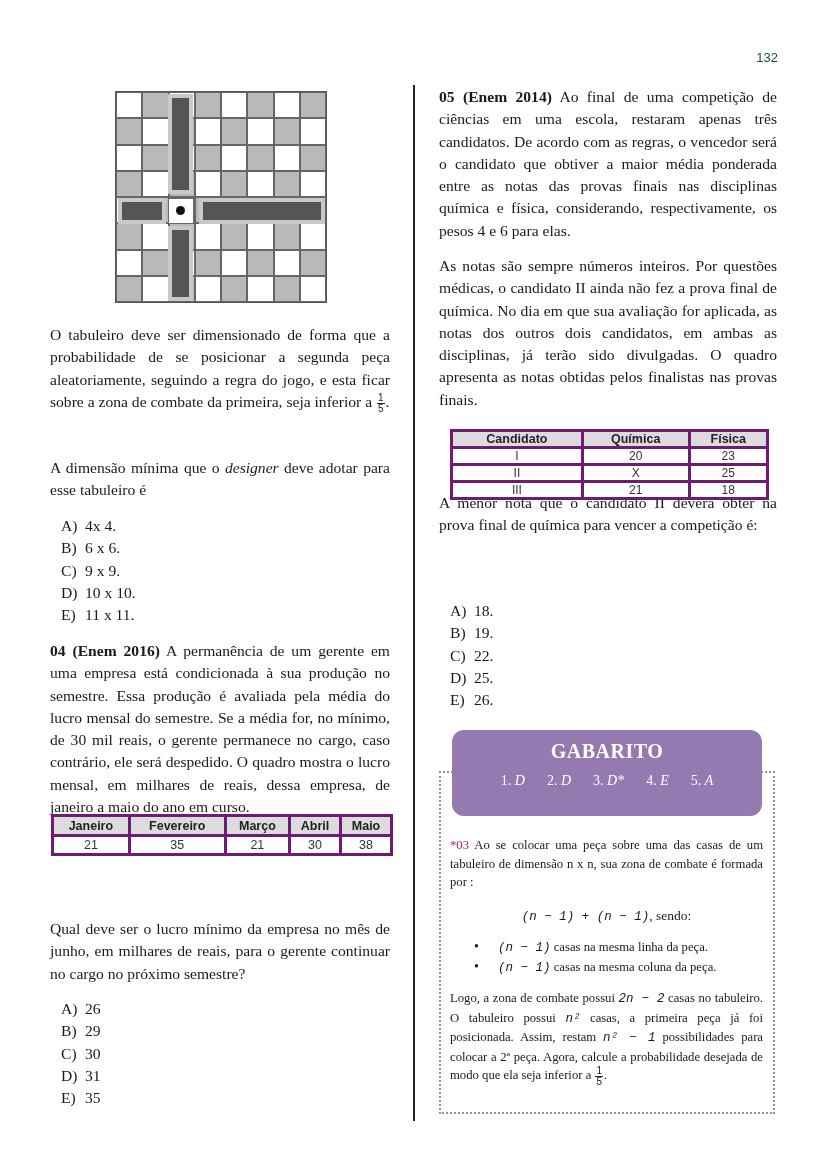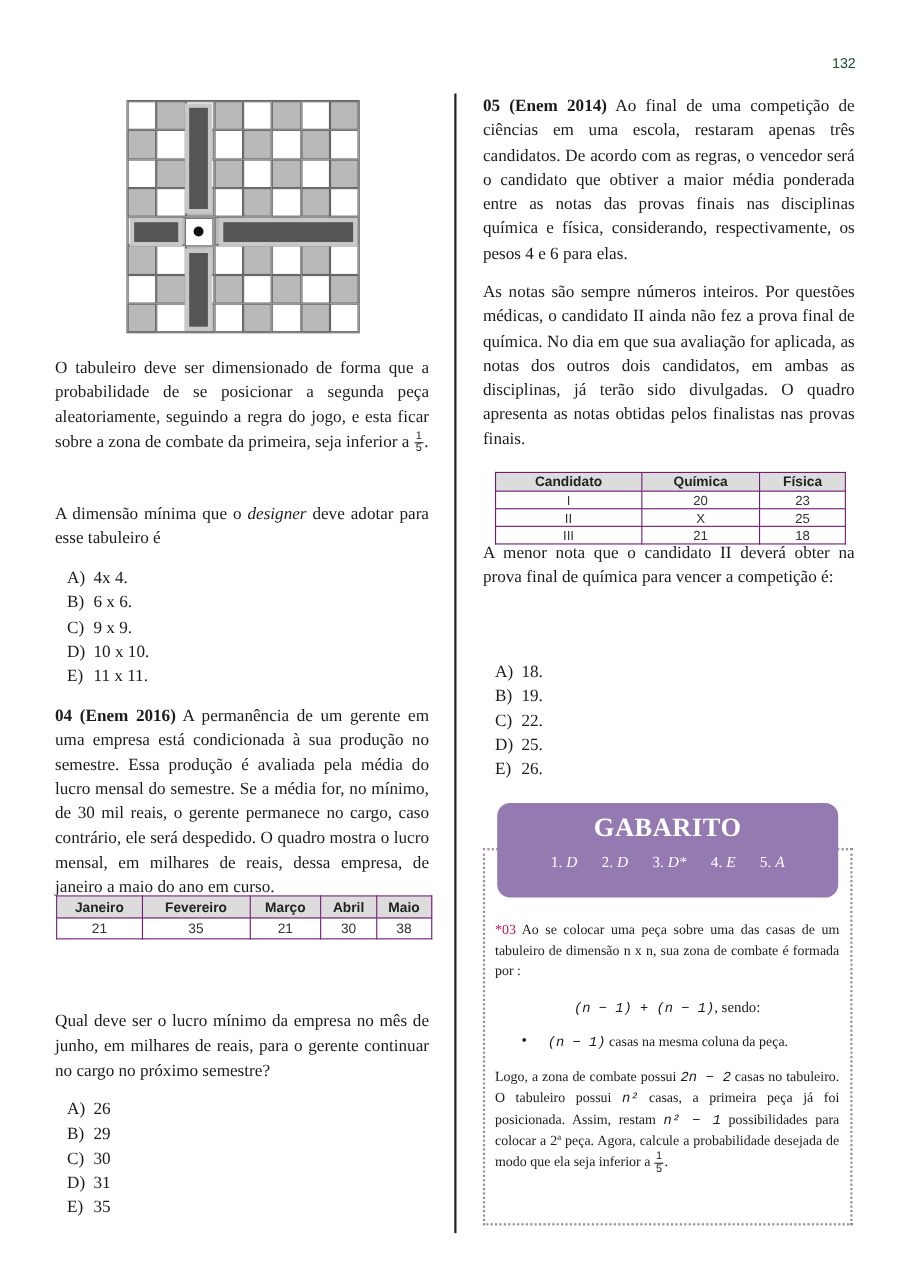--- a/index.html
+++ b/index.html
@@ -28,34 +28,34 @@
     .piece { position: absolute; width: 9px; height: 9px; border-radius: 50%; background: #111; }
 
     .fraction { display: inline-flex; flex-direction: column; align-items: center; vertical-align: middle; font-family: "Liberation Sans", sans-serif; font-size: 10px; line-height: 10px; margin: 0 1px; }
     .fraction .num { border-bottom: 1px solid #222; padding: 0 1px; }
 
     .options { list-style: none; font-size: 15.6px; line-height: 22.3px; padding-left: 11px; }
     .options li { display: flex; }
     .options .letter { width: 24px; }
 
     table.data { border-collapse: collapse; font-family: "Liberation Sans", sans-serif; font-size: 12.5px; }
-    table.data th, table.data td { border: 1px solid #701a75; text-align: center; }
+    table.data th, table.data td { border: 3px solid #701a75; text-align: center; }
     table.data th { background: #dcdcdc; font-weight: bold; color: #222; height: 20px; }
     table.data td { color: #333; height: 19px; }
 
     table.profit { position: absolute; left: 51px; top: 814px; width: 342px; }
     table.grades { position: absolute; left: 450px; top: 429px; width: 319px; }
     table.grades th { height: 17px; }
     table.grades td { height: 16px; font-size: 12px; }
 
     
     .gab-box { position: absolute; left: 439px; top: 771px; width: 336px; height: 343px; border: 2px dotted #9b8aa8; border-top: none; }
     .gab-top-left, .gab-top-right { position: absolute; top: 771px; height: 2px; border-top: 2px dotted #9b8aa8; }
     .gab-header { position: absolute; left: 452px; top: 730px; width: 310px; height: 86px; background: #9579b1; border-radius: 12px; color: #fff; text-align: center; }
-    .gab-title { font-family: "Liberation Serif", serif; font-weight: bold; font-size: 24px; margin-top: 10px; letter-spacing: 0.5px; }
+    .gab-title { font-family: "Liberation Serif", serif; font-weight: bold; font-size: 20px; margin-top: 10px; letter-spacing: 0.5px; }
     .gab-answers { display: flex; justify-content: center; gap: 22px; margin-top: 10px; font-family: "Liberation Serif", serif; font-size: 14px; }
     .gab-answers span i { font-style: italic; }
 
     .gab-content { position: absolute; left: 450px; top: 836px; width: 313px; font-size: 12.7px; line-height: 18.5px; text-align: justify; }
     .gab-content .star { color: #be185d; margin-top: 28px; }
     .gab-content .formula { text-align: center; margin: 15px 0 12px 0; font-size: 13.5px; }
     .gab-content .math { font-style: italic; font-family: Liberation Mono, monospace; font-size: 12.5px; }
     .gab-content ul { list-style: none; padding-left: 24px; margin-bottom: 12px; }
     .gab-content ul li { position: relative; padding-left: 24px; }
     .gab-content ul li::before { content: "•"; position: absolute; left: 0; font-size: 14px; }
@@ -298,20 +298,21 @@
       <span><span>3.</span> <i>D*</i></span>
       <span><span>4.</span> <i>E</i></span>
       <span><span>5.</span> <i>A</i></span>
     </div>
 </div>
 
 <div class="gab-content">
   <p><span class="star">*03</span><span> Ao se colocar uma peça sobre uma das casas de um tabuleiro de dimensão n x n, sua zona de combate é formada por :</span></p>
   <p class="formula"><span class="math">(n − 1) + (n − 1)</span><span>, sendo:</span></p>
   <ul id="gab-bullets">
+      <li><span class="math">(n − 1)</span><span> casas na mesma linha da peça.</span></li>
       <li><span class="math">(n − 1)</span><span> casas na mesma coluna da peça.</span></li>
     </ul>
   <p>
     <span>Logo, a zona de combate possui </span><span class="math">2n − 2</span><span> casas no tabuleiro. O tabuleiro possui </span><span class="math">n²</span><span> casas, a primeira peça já foi posicionada. Assim, restam </span><span class="math">n² − 1</span><span> possibilidades para colocar a 2ª peça. Agora, calcule a probabilidade desejada de modo que ela seja inferior a</span>
     <span class="fraction">
         <span class="num">1</span>
         <span class="den">5</span>
       </span><span>.</span>
   </p>
 </div>

